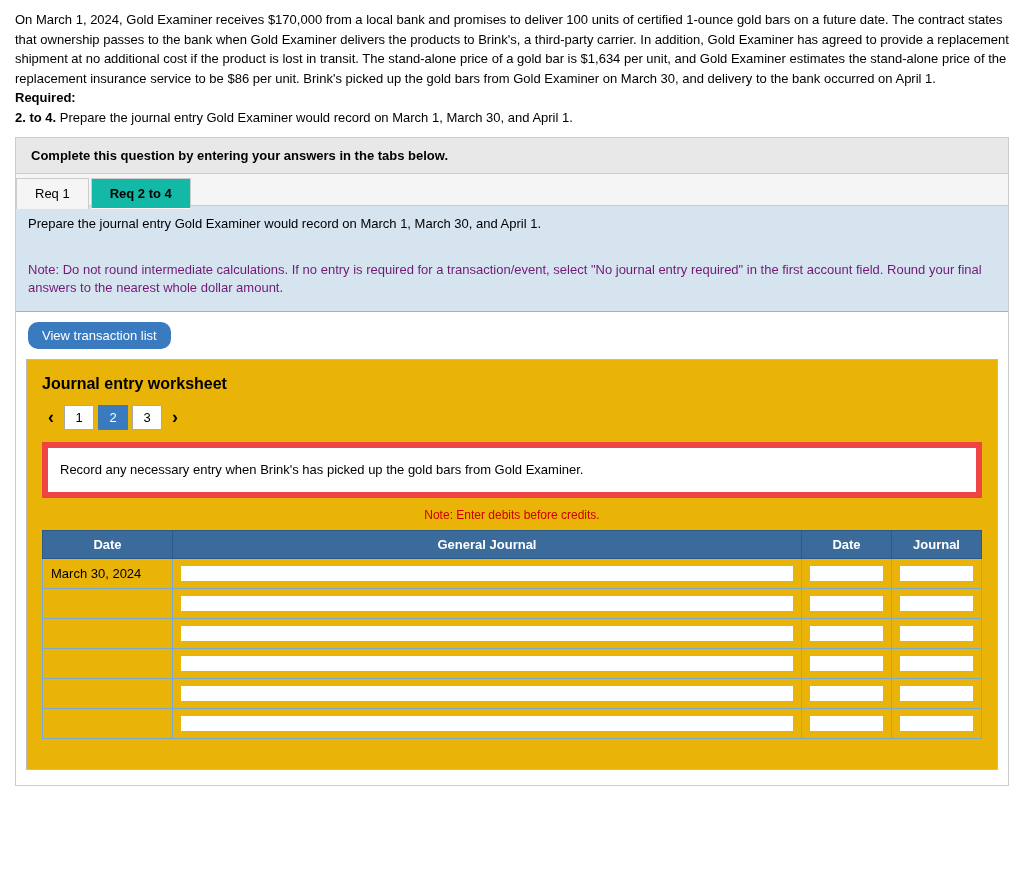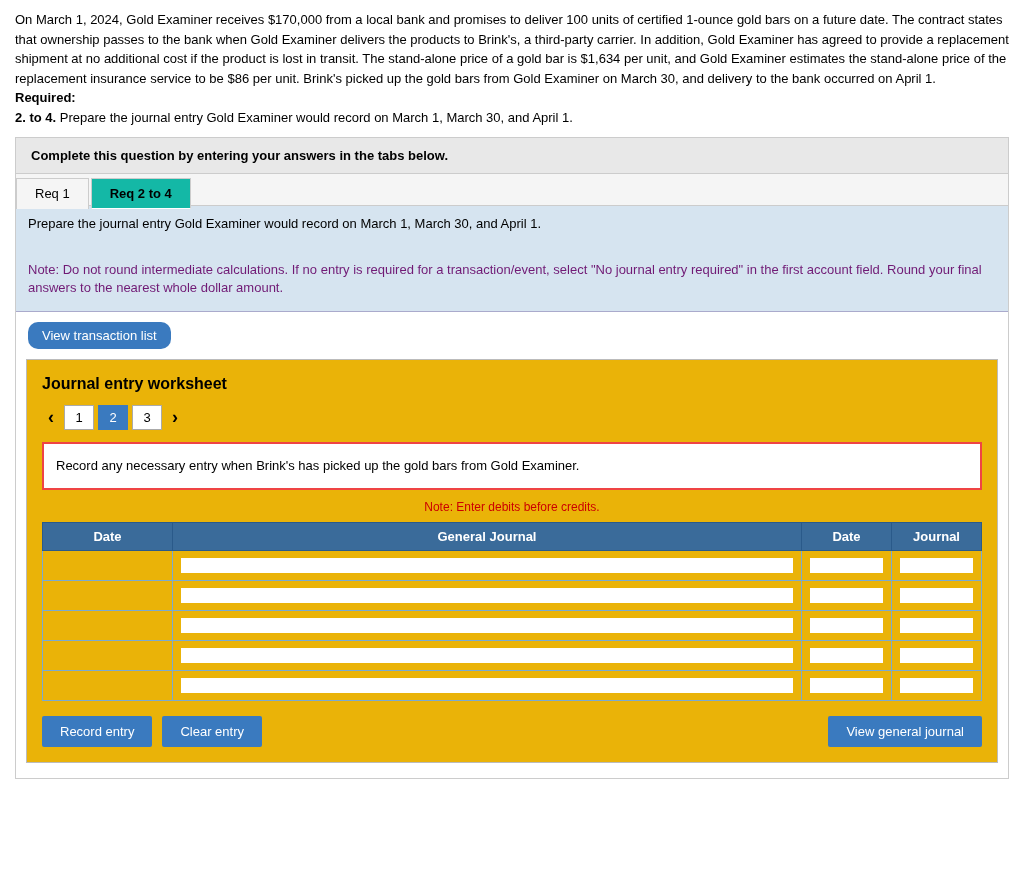--- a/index.html
+++ b/index.html
@@ -114,21 +114,21 @@
       background: #fff;
       min-width: 30px;
       text-align: center;
     }
     .page-num.active {
       background: #3a7abf;
       color: #fff;
       border-color: #3a7abf;
     }
     .description-box {
-      border: 2px solid #ef4444;
+      border: 6px solid #ef4444;
       padding: 12px;
       margin-bottom: 10px;
       font-size: 13px;
       line-height: 1.5;
       background: #fff;
     }
     .note-debits {
       color: #c00;
       font-size: 12px;
       margin-bottom: 8px;
@@ -231,20 +231,26 @@
       <thead>
         <tr>
           <th class="date-col">Date</th>
           <th class="journal-col">General Journal</th>
           <th class="debit-col">Date</th>
           <th class="credit-col">Journal</th>
         </tr>
       </thead>
       <tbody>
         <tr>
+          <td class="date-cell">March 30, 2024</td>
+          <td class="journal-cell"><input type="text" style="width: 100%; border: none; outline: none; font-size: 13px;"></td>
+          <td class="debit-cell"><input type="text" style="width: 100%; border: none; outline: none; font-size: 13px; text-align: right;"></td>
+          <td class="credit-cell"><input type="text" style="width: 100%; border: none; outline: none; font-size: 13px; text-align: right;"></td>
+        </tr>
+        <tr>
           <td class="date-cell"></td>
           <td class="journal-cell"><input type="text" style="width: 100%; border: none; outline: none; font-size: 13px;"></td>
           <td class="debit-cell"><input type="text" style="width: 100%; border: none; outline: none; font-size: 13px; text-align: right;"></td>
           <td class="credit-cell"><input type="text" style="width: 100%; border: none; outline: none; font-size: 13px; text-align: right;"></td>
         </tr>
         <tr>
           <td class="date-cell"></td>
           <td class="journal-cell"><input type="text" style="width: 100%; border: none; outline: none; font-size: 13px;"></td>
           <td class="debit-cell"><input type="text" style="width: 100%; border: none; outline: none; font-size: 13px; text-align: right;"></td>
           <td class="credit-cell"><input type="text" style="width: 100%; border: none; outline: none; font-size: 13px; text-align: right;"></td>
@@ -263,20 +269,14 @@
         </tr>
         <tr>
           <td class="date-cell"></td>
           <td class="journal-cell"><input type="text" style="width: 100%; border: none; outline: none; font-size: 13px;"></td>
           <td class="debit-cell"><input type="text" style="width: 100%; border: none; outline: none; font-size: 13px; text-align: right;"></td>
           <td class="credit-cell"><input type="text" style="width: 100%; border: none; outline: none; font-size: 13px; text-align: right;"></td>
         </tr>
       </tbody>
     </table>
 
-    <div class="bottom-buttons">
-      <button class="btn-action">Record entry</button>
-      <button class="btn-action">Clear entry</button>
-      <div class="spacer"></div>
-      <button class="btn-action">View general journal</button>
-    </div>
   </div>
 </div>
 
 </body></html>

